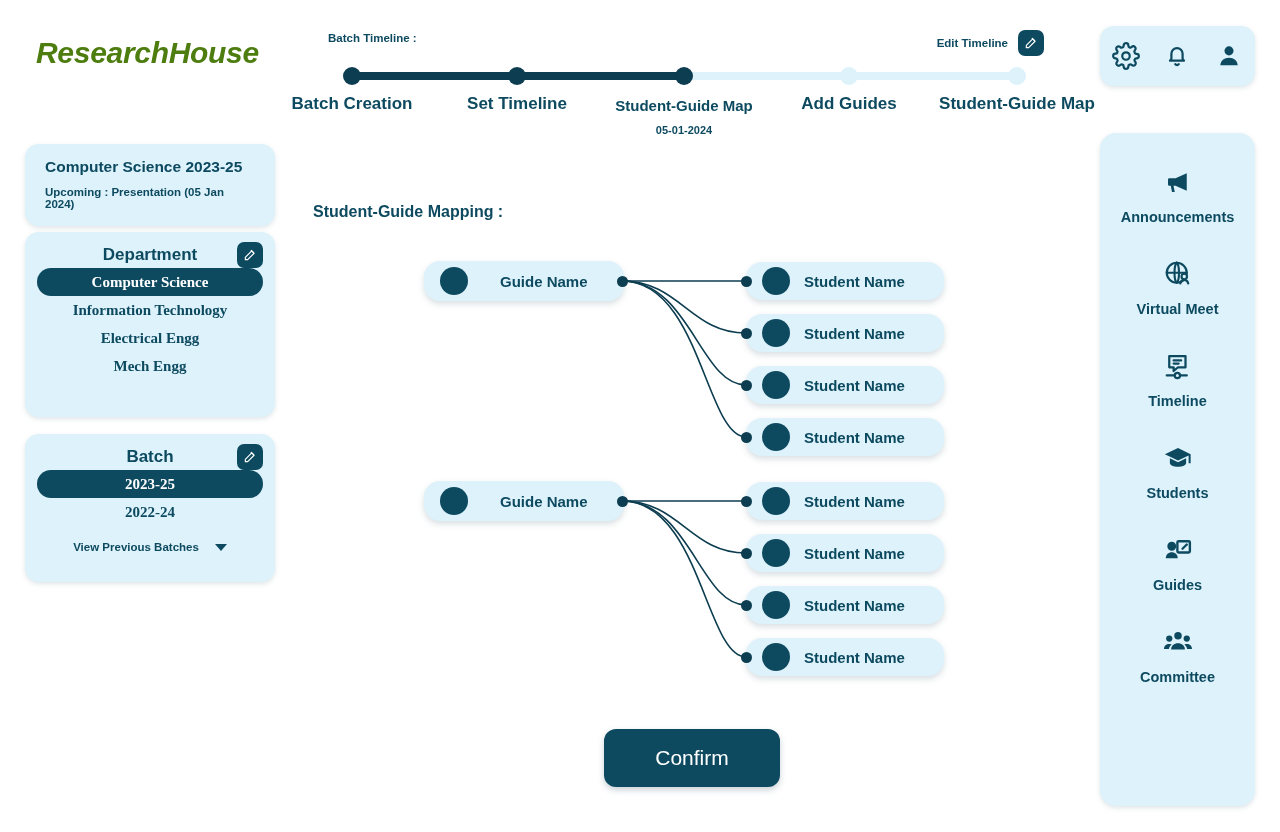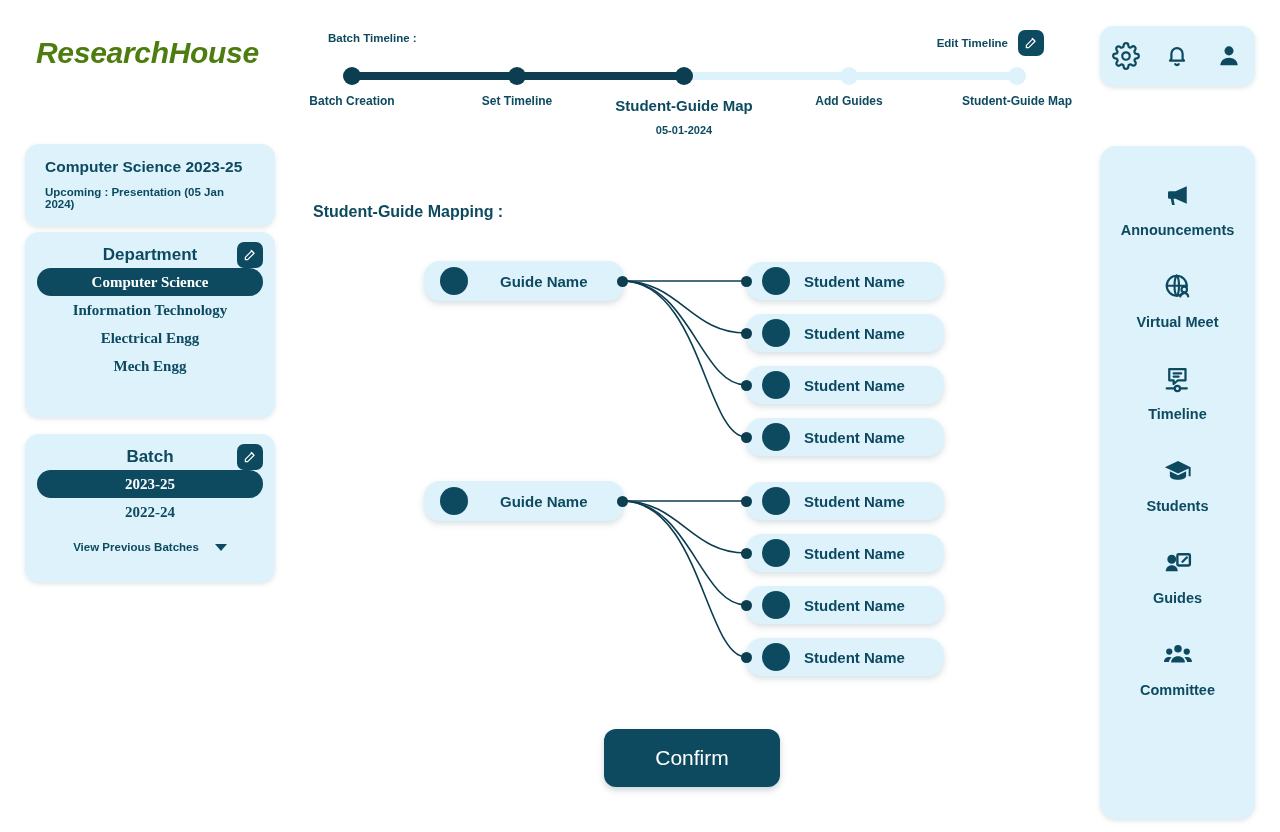--- a/index.html
+++ b/index.html
@@ -81,21 +81,21 @@
   .tl-seg.done { background: #0d3d50; }
   .tl-seg.todo { background: #ddf2fb; }
   .tl-dot {
     position: absolute; top: -5px; width: 18px; height: 18px; border-radius: 50%;
     margin-left: -9px; cursor: pointer;
   }
   .tl-dot.done { background: #0d3d50; }
   .tl-dot.todo { background: #ddf2fb; }
   .tl-lbl {
     position: absolute; top: 22px; transform: translateX(-50%);
-    font-size: 12px; font-weight: bold; color: #0d4a60; white-space: nowrap;
+    font-size: 17px; font-weight: bold; color: #0d4a60; white-space: nowrap;
   }
   .tl-lbl.active { font-size: 15px; top: 20px; }
   .tl-date {
     position: absolute; top: 48px; transform: translateX(-50%);
     font-size: 11px; font-weight: bold; color: #0d4a60; white-space: nowrap;
   }
 
   
   .map-title {
     position: absolute; left: 313px; top: 203px;
@@ -138,21 +138,21 @@
     width: 155px; height: 60px; border-radius: 14px;
     display: flex; align-items: center; justify-content: space-around;
   }
   .topbar .ic { cursor: pointer; display: flex; }
   .topbar svg { width: 28px; height: 28px; }
 
   .railbar {
     position: absolute; right: 25px; top: 133px;
     width: 155px; height: 673px; border-radius: 16px;
     padding: 34px 0 0;
-    display: flex; flex-direction: column; align-items: center; gap: 34px; margin-top: 13px;
+    display: flex; flex-direction: column; align-items: center; gap: 34px;
   }
   .rail-item {
     display: flex; flex-direction: column; align-items: center; gap: 12px;
     cursor: pointer; width: 100%;
   }
   .rail-item .glyph { height: 30px; display: flex; align-items: center; }
   .rail-item svg { width: 30px; height: 30px; }
   .rail-item .rl { font-size: 14.5px; font-weight: bold; color: #0d4a60; }
 </style>
 </head>

